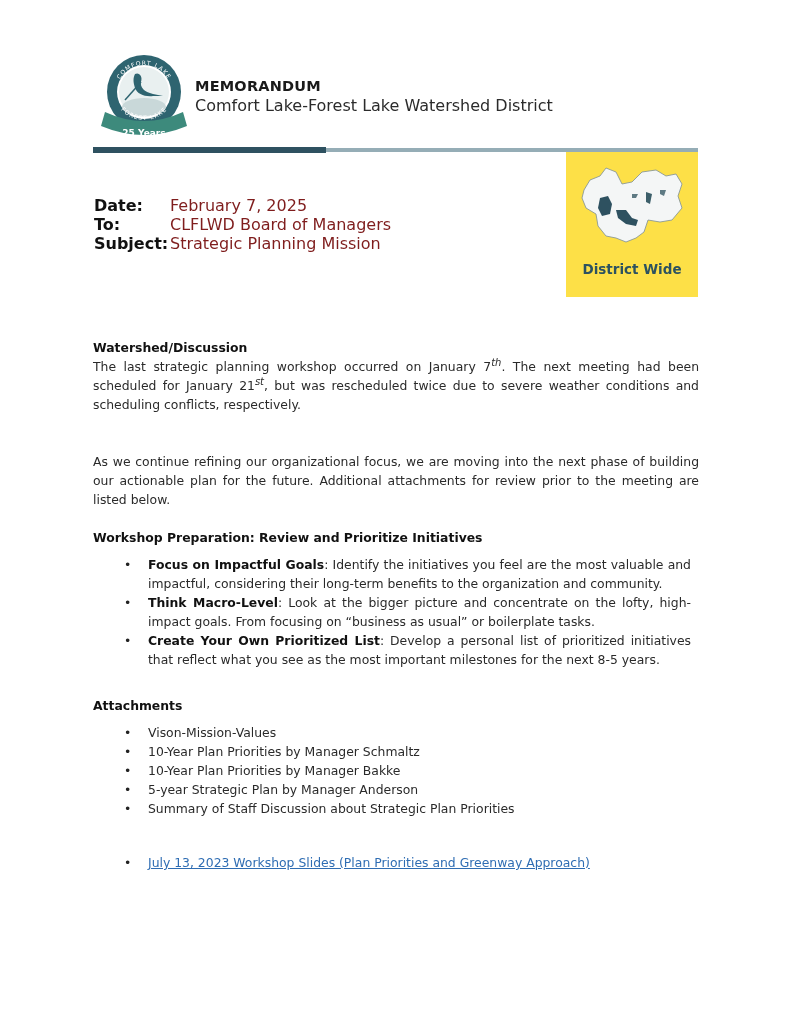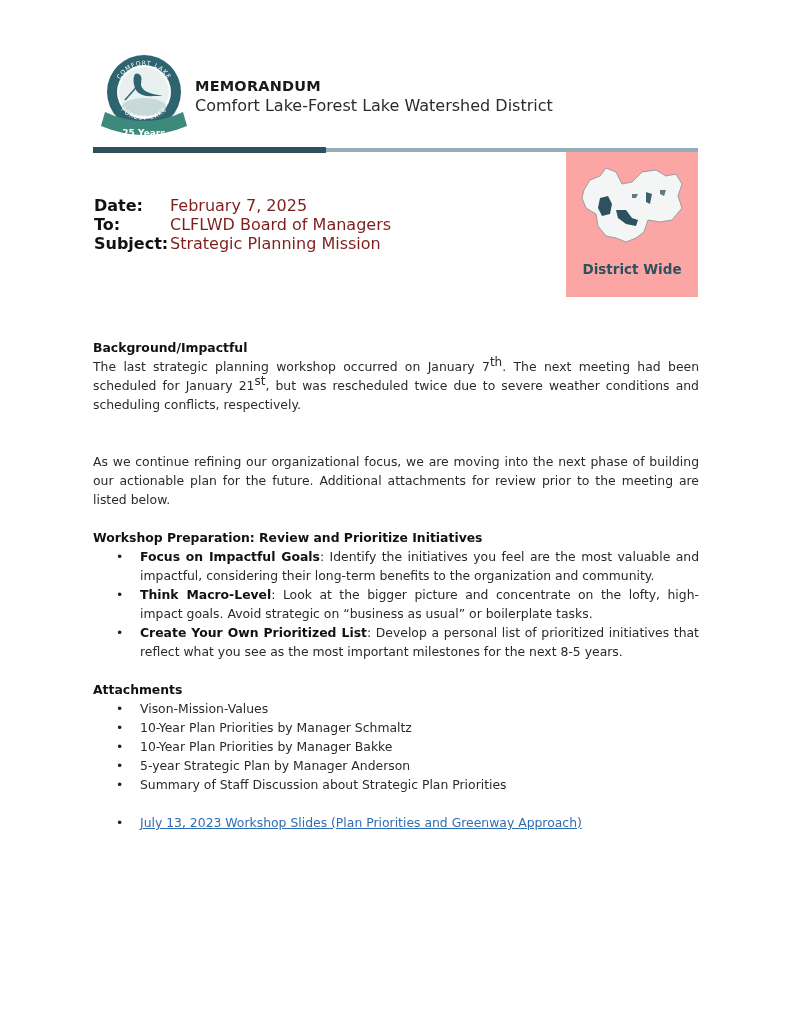--- a/index.html
+++ b/index.html
@@ -3,37 +3,37 @@
 <meta charset="utf-8">
 <style>
   html, body { margin:0; padding:0; background:#ffffff; }
   body { width:791px; height:1024px; position:relative; overflow:hidden;
          font-family:"DejaVu Sans", sans-serif; color:#1c1c1c; }
   .logo { position:absolute; left:97px; top:52px; width:94px; height:92px; }
   .memo-title { position:absolute; left:195px; top:78px; font-size:14.5px; font-weight:bold; color:#1a1a1a; letter-spacing:0.2px; }
   .memo-sub { position:absolute; left:195px; top:96px; font-size:16px; color:#2b2b2b; }
   .bar-dark { position:absolute; left:93px; top:147px; width:233px; height:6px; background:#2e5160; }
   .bar-light { position:absolute; left:326px; top:148px; width:372px; height:4px; background:#95adb6; }
-  .dw-box { position:absolute; left:566px; top:152px; width:132px; height:145px; background:#fca5a5; }
+  .dw-box { position:absolute; left:566px; top:152px; width:132px; height:145px; background:#fde047; }
   .dw-map { position:absolute; left:10px; top:10px; width:112px; height:90px; }
   .dw-label { position:absolute; left:0; right:0; top:109px; text-align:center; font-weight:bold; font-size:13.5px; color:#2c5260; }
   .meta { position:absolute; left:94px; top:196px; font-size:16px; line-height:19px; }
   .meta .row { display:flex; }
   .meta .k { width:76px; font-weight:bold; color:#111; }
   .meta .v { color:#7f1d1d;text-align:center; }
   .content { position:absolute; left:93px; top:338px; width:606px; font-size:12.4px; line-height:19px; color:#2a2a2a; }
   .h { font-weight:bold; color:#111; }
   p { margin:0; text-align:justify; }
   .gap { height:19px; }
-  ul { margin:0; padding-left:0; list-style:none; }
+  ul { margin:8px; padding-left:0; list-style:none; }
   li { position:relative; padding-left:47px; text-align:justify; }
   li::before { content:"\2022"; position:absolute; left:23px; top:0; color:#222; }
   li b { color:#111; }
   a { color:#2f6db3; text-decoration:underline; }
-  sup { font-size:12px; line-height:0; }
+  sup { font-size:10px; line-height:0;font-style:italic; }
 </style>
 </head>
 <body>
 
 <svg class="logo" viewBox="0 0 94 92">
   <circle cx="47" cy="40" r="37" fill="#2e6470"></circle>
   <circle cx="47" cy="40" r="27" fill="#ffffff"></circle>
   <circle cx="47" cy="40" r="25" fill="#e9f0f0"></circle>
   <ellipse cx="47" cy="55" rx="22" ry="9" fill="#c9d8d9"></ellipse>
   <path d="M38 22 C42 20 46 24 44 30 C43 35 47 40 56 42 L66 44 L56 44 C48 45 40 42 38 36 C36 30 36 26 38 22 Z" fill="#2e6470"></path>
@@ -73,31 +73,31 @@
     <span class="k">To:</span>
     <span class="v">CLFLWD Board of Managers</span>
   </div>
   <div class="row">
     <span class="k">Subject:</span>
     <span class="v">Strategic Planning Mission</span>
   </div>
 </div>
 
 <div class="content">
-  <div class="h">Background/Impactful</div>
+  <div class="h">Watershed/Discussion</div>
   <p><span>The last strategic planning workshop occurred on January 7</span><sup>th</sup><span>. The next meeting had been scheduled for January 21</span><sup>st</sup><span>, but was rescheduled twice due to severe weather conditions and scheduling conflicts, respectively.</span></p>
   <div class="gap"></div>
   <div class="gap"></div>
   <p>As we continue refining our organizational focus, we are moving into the next phase of building our actionable plan for the future. Additional attachments for review prior to the meeting are listed below.</p>
   <div class="gap"></div>
 
   <div class="h">Workshop Preparation: Review and Prioritize Initiatives</div>
   <ul>
     <li><b>Focus on Impactful Goals</b><span>: Identify the initiatives you feel are the most valuable and impactful, considering their long-term benefits to the organization and community.</span></li>
-    <li><b>Think Macro-Level</b><span>: Look at the bigger picture and concentrate on the lofty, high-impact goals. Avoid strategic on “business as usual” or boilerplate tasks.</span></li>
+    <li><b>Think Macro-Level</b><span>: Look at the bigger picture and concentrate on the lofty, high-impact goals. From focusing on “business as usual” or boilerplate tasks.</span></li>
     <li><b>Create Your Own Prioritized List</b><span>: Develop a personal list of prioritized initiatives that reflect what you see as the most important milestones for the next 8-5 years.</span></li>
   </ul>
   <div class="gap"></div>
 
   <div class="h">Attachments</div>
   <ul>
     <li>Vison-Mission-Values</li>
     <li>10-Year Plan Priorities by Manager Schmaltz</li>
     <li>10-Year Plan Priorities by Manager Bakke</li>
     <li>5-year Strategic Plan by Manager Anderson</li>

